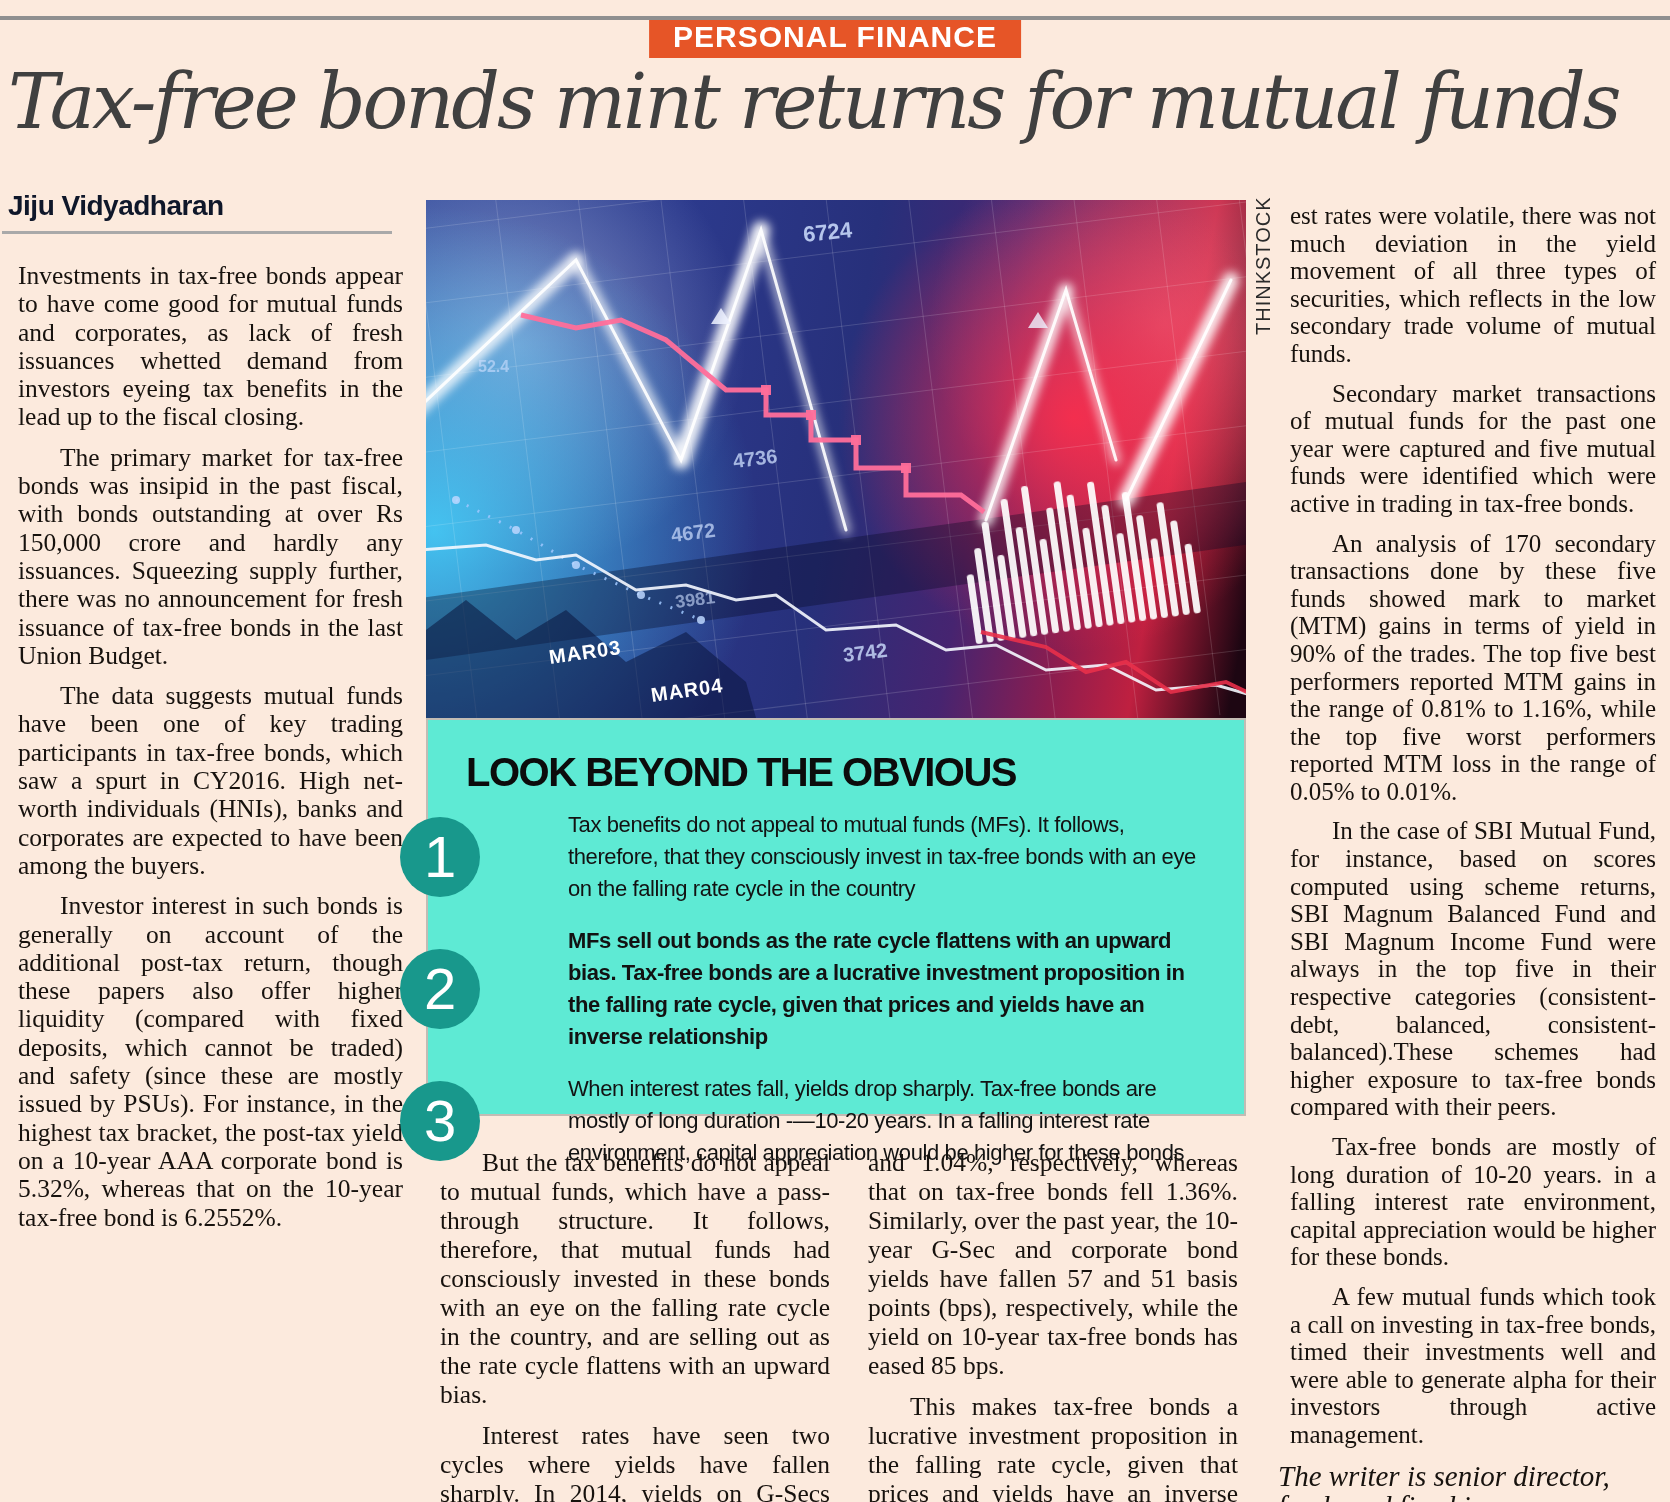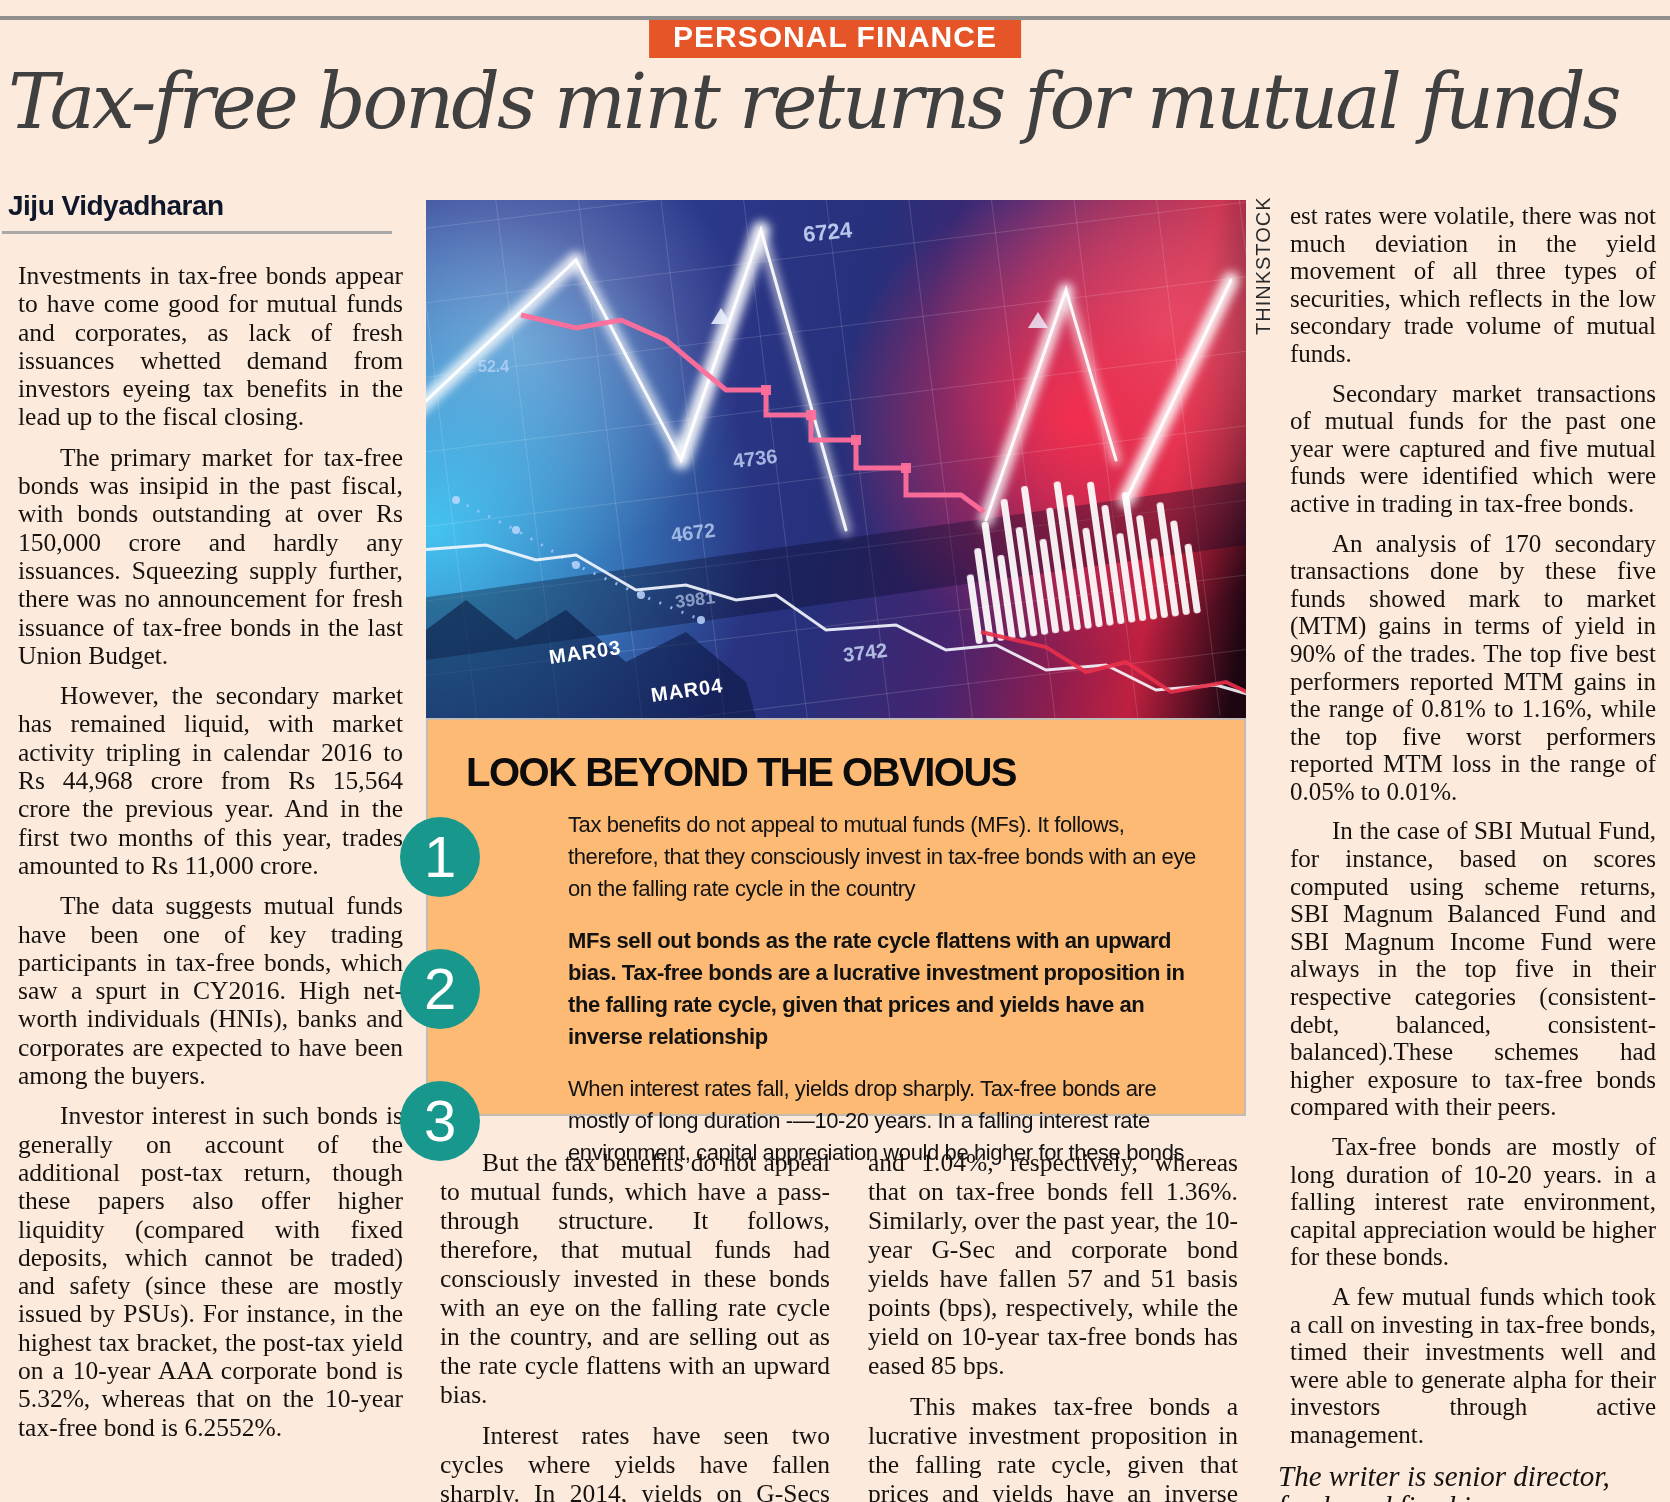--- a/index.html
+++ b/index.html
@@ -42,21 +42,21 @@
            radial-gradient(circle at 1% 64%, rgba(70,215,255,.85), rgba(60,180,255,0) 37%),
            radial-gradient(circle at 11% 28%, rgba(215,230,255,.5), rgba(200,220,255,0) 28%),
            linear-gradient(100deg,#31499a 0%,#2c3a8d 28%,#27307b 50%,#462470 66%,#8c1d4f 78%,#bf2040 87%,#1d0612 98%);}
   .photo svg{position:absolute;left:0;top:0;}
 
   .thinkstock{position:absolute;left:1252px;top:200px;height:135px;
               writing-mode:vertical-rl;transform:rotate(180deg);
               font-family:"Liberation Sans",sans-serif;font-size:20px;letter-spacing:1px;color:#2a2a2a;}
 
   
-  .infobox{position:absolute;left:426px;top:718px;width:820px;height:398px;background:#fdba74;
+  .infobox{position:absolute;left:426px;top:718px;width:820px;height:398px;background:#5eead4;
            border:2px solid #c2bcb4;box-sizing:border-box;
            font-family:"Liberation Sans",sans-serif;}
   .ib-title{margin:30px 0 14px 38px;font-size:40px;font-weight:bold;letter-spacing:-1.5px;color:#0c0c0c;}
   .ib-item{position:relative;margin:0 30px 20px 0;padding-left:140px;min-height:86px;
            font-size:22px;line-height:32px;letter-spacing:-0.4px;color:#121212;
            display:flex;align-items:center;}
   .ib-item.bold{font-weight:bold;}
   .ib-circle{position:absolute;left:-28px;top:50%;transform:translateY(-50%);
              width:80px;height:80px;border-radius:50%;background:#18988c;
              display:flex;align-items:center;justify-content:center;
@@ -78,21 +78,20 @@
   </div>
 
   <div class="headline">Tax-free bonds mint returns for mutual funds</div>
 
   <div class="byline">Jiju Vidyadharan</div>
   <div class="byline-rule"></div>
 
   <div class="bodycol col-left">
       <p class="para">Investments in tax-free bonds appear to have come good for mutual funds and corporates, as lack of fresh issuances whetted demand from investors eyeing tax benefits in the lead up to the fiscal closing.</p>
       <p class="para">The primary market for tax-free bonds was insipid in the past fiscal, with bonds outstanding at over Rs 150,000 crore and hardly any issuances. Squeezing supply further, there was no announcement for fresh issuance of tax-free bonds in the last Union Budget.</p>
-      <p class="para">However, the secondary market has remained liquid, with market activity tripling in calendar 2016 to Rs 44,968 crore from Rs 15,564 crore the previous year. And in the first two months of this year, trades amounted to Rs 11,000 crore.</p>
       <p class="para">The data suggests mutual funds have been one of key trading participants in tax-free bonds, which saw a spurt in CY2016. High net-worth individuals (HNIs), banks and corporates are expected to have been among the buyers.</p>
       <p class="para">Investor interest in such bonds is generally on account of the additional post-tax return, though these papers also offer higher liquidity (compared with fixed deposits, which cannot be traded) and safety (since these are mostly issued by PSUs). For instance, in the highest tax bracket, the post-tax yield on a 10-year AAA corporate bond is 5.32%, whereas that on the 10-year tax-free bond is 6.2552%.</p>
     </div>
 
   <div class="photo">
     <svg width="820" height="518" viewBox="0 0 820 518">
       <defs>
         <filter id="blur1" x="-40%" y="-40%" width="180%" height="180%">
           <feGaussianBlur stdDeviation="5"></feGaussianBlur>
         </filter>

